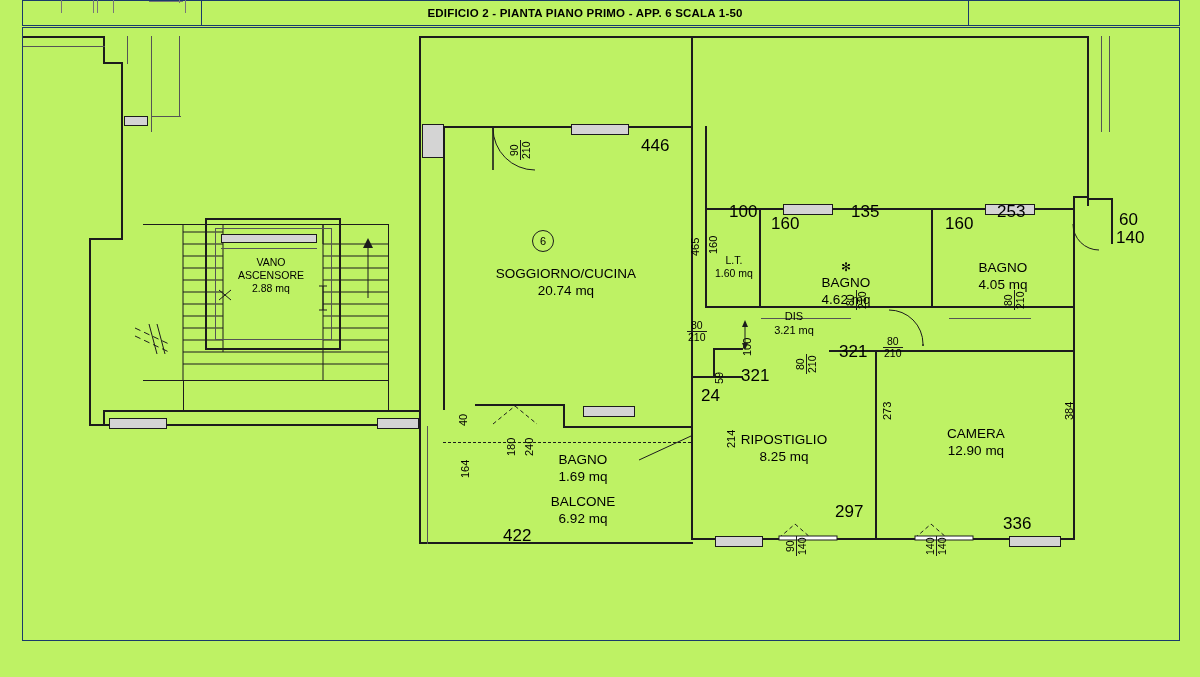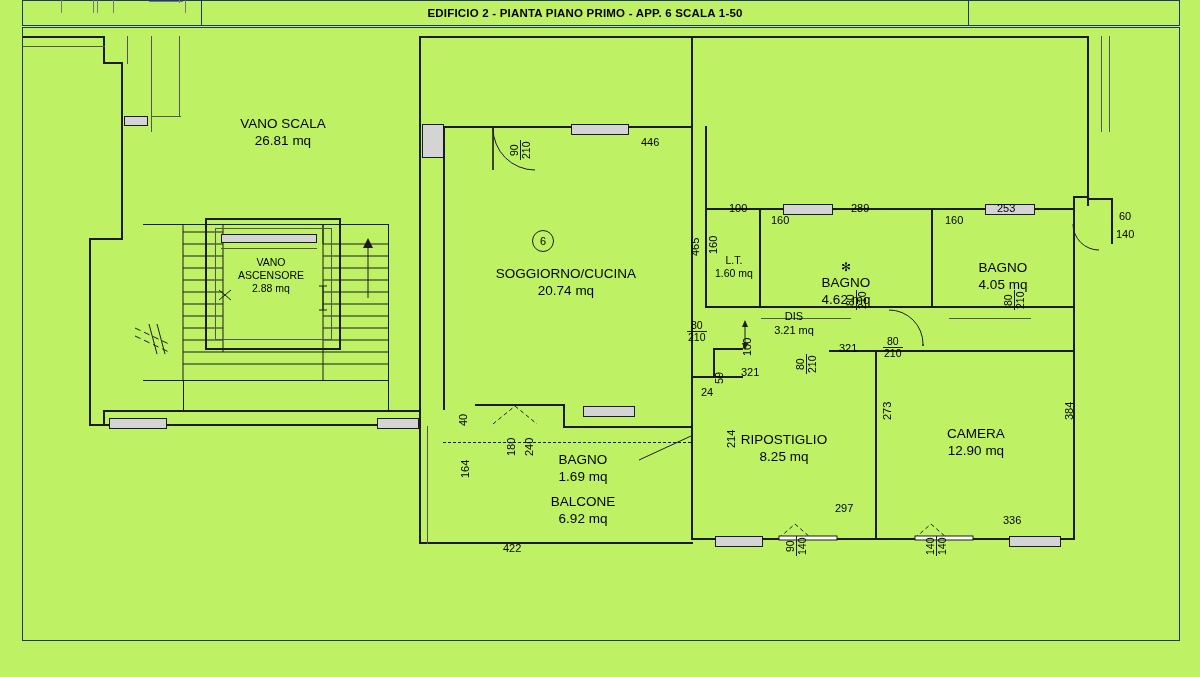--- a/index.html
+++ b/index.html
@@ -22,21 +22,21 @@
   
   .frame{position:absolute;left:22px;top:27px;width:1158px;height:614px;border:1px solid #1a3a6b;box-sizing:border-box;}
 
   
   .w{position:absolute;background:#1c1c1c;}        
   .thin{position:absolute;background:#555;}        
   .hatch{position:absolute;background:#d4d4d4;border:1px solid #1c1c1c;box-sizing:border-box;} 
   .lbl{position:absolute;font-size:13.5px;text-align:center;white-space:nowrap;line-height:1.25;}
   .lbl.sm{font-size:11px;}
   .lbl.xs{font-size:10.5px;}
-  .dim{position:absolute;font-size:11px;white-space:nowrap;}
+  .dim{position:absolute;font-size:17px;white-space:nowrap;}
   .dimv{position:absolute;font-size:11px;white-space:nowrap;transform-origin:0 0;transform:rotate(-90deg);}
   .frac{position:absolute;font-size:10.5px;line-height:1.05;text-align:center;white-space:nowrap;}
   .frac b{display:block;font-weight:normal;border-bottom:1px solid #1c1c1c;padding:0 1px;}
   .frac s{display:block;text-decoration:none;padding:0 1px;}
   .fracv{position:absolute;font-size:10.5px;line-height:1.05;text-align:center;white-space:nowrap;
          transform-origin:0 0;transform:rotate(-90deg);}
   .fracv b{display:block;font-weight:normal;border-bottom:1px solid #1c1c1c;padding:0 1px;}
   .fracv s{display:block;text-decoration:none;padding:0 1px;}
   .dash{position:absolute;border-top:1px dashed #1c1c1c;}
   .circ{position:absolute;border:1.2px solid #1c1c1c;border-radius:50%;display:flex;align-items:center;justify-content:center;
@@ -153,24 +153,20 @@
         <line x1="296" y1="258" x2="304" y2="258"></line>
         <line x1="296" y1="282" x2="304" y2="282"></line>
       </g>
     </svg>
     <div class="lbl xs" style="left:196px;top:228px;width:104px;">
       <span>VANO</span><br>
       <span>ASCENSORE</span><br>
       <span>2.88 mq</span>
     </div>
 
-    <div class="lbl" style="left:160px;top:88px;width:200px;">
-      <span>VANO SCALA</span><br>
-      <span>26.81 mq</span>
-    </div>
 
     <div class="w" style="left:396px;top:8px;width:274px;height:2px;"></div>
     <div class="w" style="left:396px;top:8px;width:2px;height:390px;"></div>
     <div class="w" style="left:420px;top:98px;width:250px;height:2px;"></div>
     <div class="w" style="left:420px;top:98px;width:2px;height:284px;"></div>
     <div class="w" style="left:668px;top:8px;width:2px;height:340px;"></div>
     <div class="w" style="left:682px;top:98px;width:2px;height:182px;"></div>
 
     <div class="hatch" style="left:399px;top:96px;width:22px;height:34px;"></div>
     <div class="hatch" style="left:548px;top:96px;width:58px;height:11px;"></div>
@@ -288,31 +284,31 @@
       <span>BAGNO</span><br>
       <span>1.69 mq</span>
     </div>
     <div class="lbl" style="left:500px;top:466px;width:120px;">
       <span>BALCONE</span><br>
       <span>6.92 mq</span>
     </div>
 
     <div class="dim" style="left:618px;top:108px;">446</div>
     <div class="dim" style="left:706px;top:174px;">100</div>
-    <div class="dim" style="left:828px;top:174px;">289</div>
+    <div class="dim" style="left:828px;top:174px;">135</div>
     <div class="dim" style="left:974px;top:174px;">253</div>
     <div class="dim" style="left:1096px;top:182px;">60</div>
     <div class="dim" style="left:1093px;top:200px;">140</div>
     <div class="dim" style="left:748px;top:186px;">160</div>
     <div class="dim" style="left:922px;top:186px;">160</div>
     <div class="dim" style="left:718px;top:338px;">321</div>
     <div class="dim" style="left:816px;top:314px;">321</div>
     <div class="dim" style="left:812px;top:474px;">297</div>
     <div class="dim" style="left:980px;top:486px;text-align:right;">336</div>
-    <div class="dim" style="left:480px;top:514px;">422</div>
+    <div class="dim" style="left:480px;top:498px;">422</div>
     <div class="dim" style="left:678px;top:358px;">24</div>
 
     <div class="dimv" style="left:666px;top:228px;">465</div>
     <div class="dimv" style="left:684px;top:226px;">160</div>
     <div class="dimv" style="left:718px;top:328px;">100</div>
     <div class="dimv" style="left:690px;top:356px;">59</div>
     <div class="dimv" style="left:702px;top:420px;">214</div>
     <div class="dimv" style="left:858px;top:392px;">273</div>
     <div class="dimv" style="left:1040px;top:392px;">384</div>
     <div class="dimv" style="left:434px;top:398px;">40</div>

